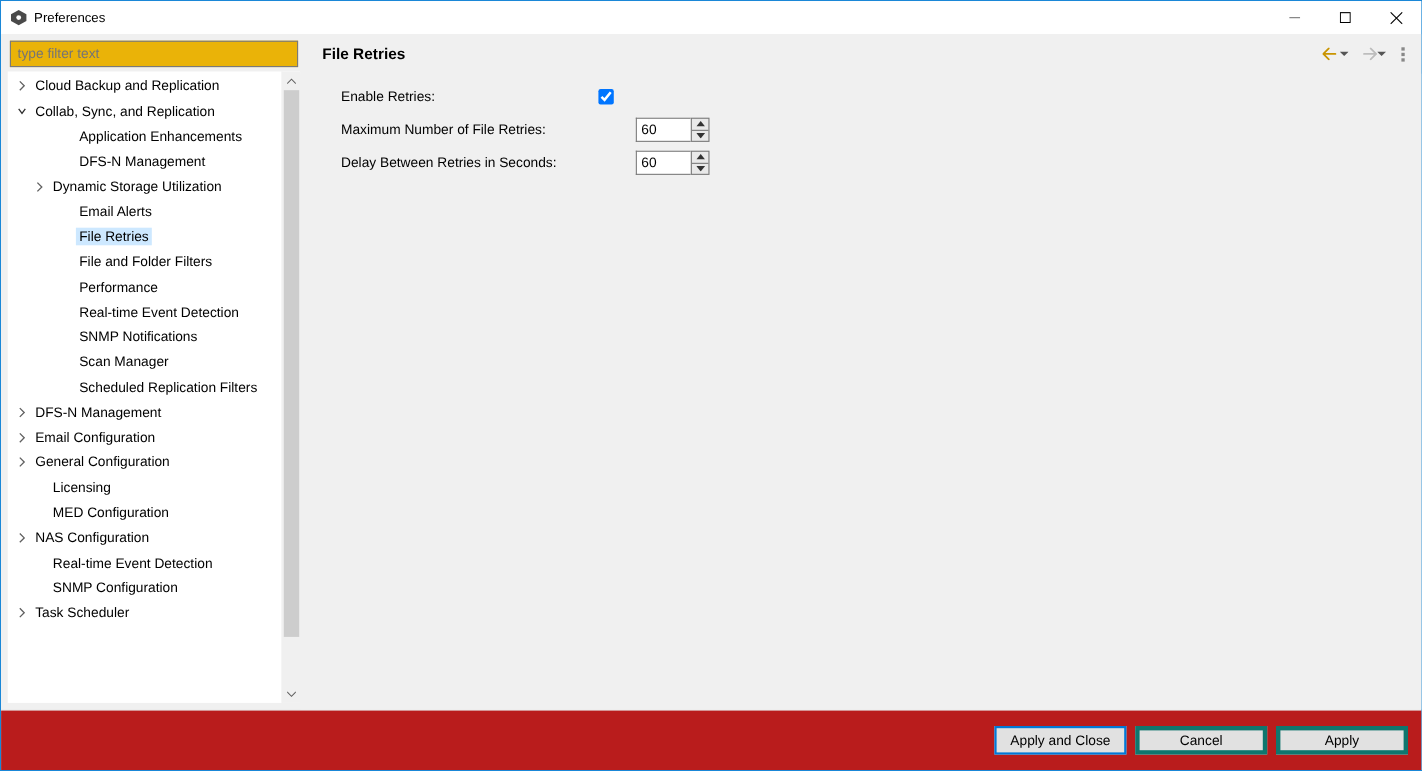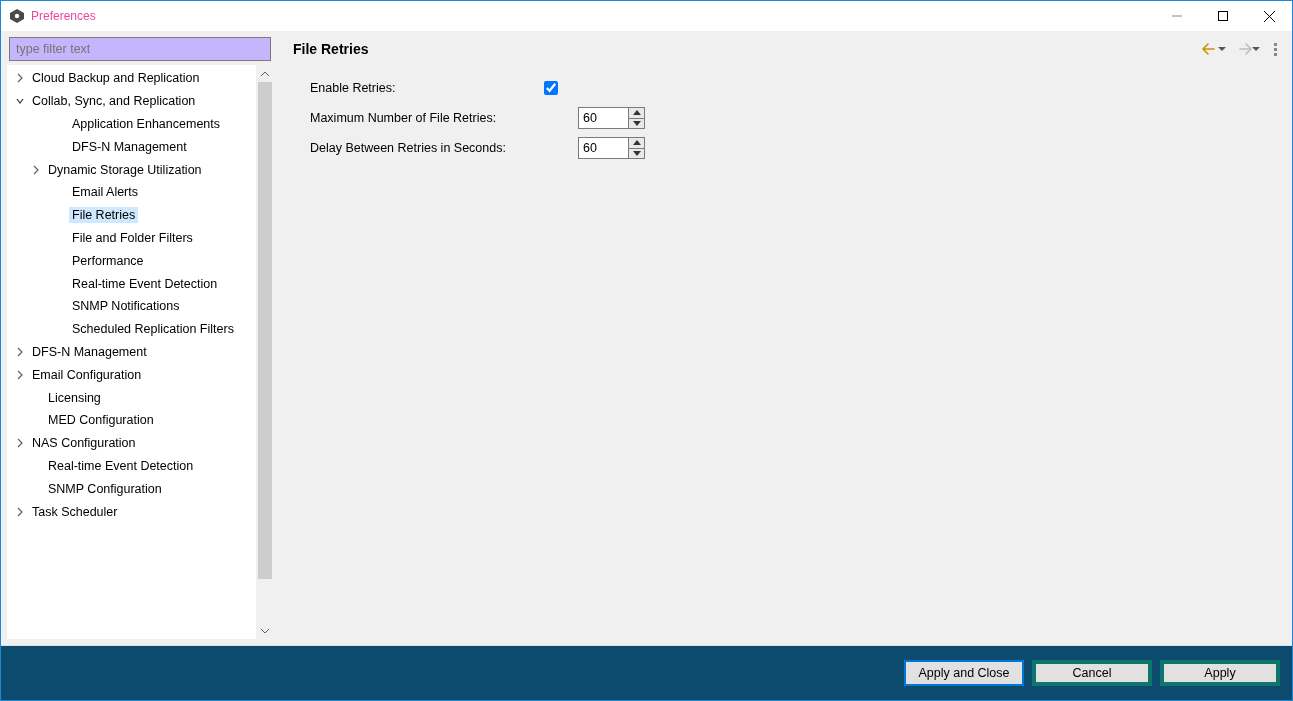--- a/index.html
+++ b/index.html
@@ -1,30 +1,30 @@
 <!DOCTYPE html>
 <html><head>
 <meta charset="utf-8">
 <style>
   * { box-sizing: border-box; }
   html, body { margin:0; padding:0; height:100%; font-family: "Segoe UI", Tahoma, Arial, sans-serif; font-size:12.5px; color:#000; }
   .window { width:1293px; height:701px; border:1px solid #1a87d7; background:#fff; display:flex; flex-direction:column; }
   
   .titlebar { height:30px; display:flex; align-items:center; padding:0 0 0 8px; background:#fff; flex:0 0 auto; }
   .titlebar .app-icon { width:16px; height:16px; margin-right:6px; display:inline-flex; align-items:center; justify-content:center; }
-  .titlebar .title { font-size:12px; color:#ec4899; }
+  .titlebar .title { font-size:12px; color:#000000; }
   .titlebar .spacer { flex:1; }
   .titlebar .win-btn { width:46px; height:30px; display:flex; align-items:center; justify-content:center; }
   .titlebar .win-btn svg { display:block; }
   
   .outer { flex:1; display:flex; flex-direction:column; background:#f0f0f0; min-height:0; }
   .content-row { flex:1; display:flex; min-height:0; border-bottom:1px solid #e0e0e0; }
   .left-pane { width:272px; flex:0 0 auto; display:flex; flex-direction:column; padding:6px 0 6px 6px; background:#f0f0f0; }
   .filter-wrap { padding:0 2px 4px 2px; }
-  .filter-input { width:100%; height:24px; border:1px solid #7a7a7a; padding:2px 6px; font-size:12.5px; color:#5a5a5a; background:#c4b5fd; }
+  .filter-input { width:100%; height:24px; border:1px solid #7a7a7a; padding:2px 6px; font-size:12.5px; color:#5a5a5a; background:#eab308; }
   .tree-wrap { flex:1; min-height:0; display:flex; background:#fff; border:0; }
   .tree { flex:1; overflow:hidden; padding-top:2px; }
   .tree .row { display:flex; align-items:center; height:22.8px; white-space:nowrap; padding-left:6px;}
   .tree .row .chev { width:14px; display:inline-flex; align-items:center; justify-content:center; margin-right:2px; color:#606060; }
   .tree .row .label { padding:1px 3px; }
   .tree .row.selected .label { background:#cde8ff; }
   .tree .row.indent1 { padding-left:6px; }
   .tree .row.indent2 { padding-left:22px; }
   .tree .row.indent3 { padding-left:46px; }
   .vscroll { width:17px; background:#f0f0f0; display:flex; flex-direction:column; border-left:1px solid #f0f0f0; }
@@ -41,21 +41,21 @@
   .rp-body { flex:1; background:#f0f0f0; padding:6px 16px 16px 20px; }
   .form-row { display:flex; align-items:center; height:30px; }
   .form-row .lbl { width:230px;margin-left:17px; }
   .spinner { display:flex;margin-left:38px; }
   .spinner input { width:50px; height:22px; border:1px solid #7a7a7a; border-right:0; padding:1px 4px; font-size:12.5px; }
   .spinner .btns { display:flex; flex-direction:column; width:17px; border:1px solid #7a7a7a; background:#e9e9e9;}
   .spinner .btns .b { flex:1; display:flex; align-items:center; justify-content:center; }
   .spinner .btns .b + .b { border-top:1px solid #7a7a7a; }
   input[type=checkbox] { width:14px; height:14px; }
   
-  .button-row { flex:0 0 auto; height:54px; display:flex; align-items:center; justify-content:flex-end; padding:0 12px; gap:8px; background:#0c4a6e;}
+  .button-row { flex:0 0 auto; height:54px; display:flex; align-items:center; justify-content:flex-end; padding:0 12px; gap:8px; background:#b91c1c;}
   .btn { min-width:120px; height:26px; border:4px solid #0f766e; background:#e1e1e1; display:flex; align-items:center; justify-content:center; padding:0 12px; font-size:12.5px; }
   .btn.primary { border:2px solid #0078d7; background:#e1e1e1; }
   .menu-dots { width:10px; display:flex; flex-direction:column; gap:2px; align-items:center; margin-left:6px;}
   .menu-dots span { width:3px; height:3px; background:#888; border-radius:0; }
 </style>
 </head>
 <body>
 
 <div class="window">
 
@@ -146,37 +146,49 @@
               <div class="row indent3">
                 <span class="chev"></span>
                 <span class="label">Real-time Event Detection</span>
               </div>
               <div class="row indent3">
                 <span class="chev"></span>
                 <span class="label">SNMP Notifications</span>
               </div>
               <div class="row indent3">
                 <span class="chev"></span>
+                <span class="label">Scan Manager</span>
+              </div>
+              <div class="row indent3">
+                <span class="chev"></span>
                 <span class="label">Scheduled Replication Filters</span>
               </div>
               <div class="row indent1">
                 <span class="chev">
                   <svg width="10" height="10">
                     <polyline points="3,1 7,5 3,9" fill="none" stroke="#606060" stroke-width="1.2"></polyline>
                   </svg>
                 </span>
                 <span class="label">DFS-N Management</span>
               </div>
               <div class="row indent1">
                 <span class="chev">
                   <svg width="10" height="10">
                     <polyline points="3,1 7,5 3,9" fill="none" stroke="#606060" stroke-width="1.2"></polyline>
                   </svg>
                 </span>
                 <span class="label">Email Configuration</span>
+              </div>
+              <div class="row indent1">
+                <span class="chev">
+                  <svg width="10" height="10">
+                    <polyline points="3,1 7,5 3,9" fill="none" stroke="#606060" stroke-width="1.2"></polyline>
+                  </svg>
+                </span>
+                <span class="label">General Configuration</span>
               </div>
               <div class="row indent2">
                 <span class="chev"></span>
                 <span class="label">Licensing</span>
               </div>
               <div class="row indent2">
                 <span class="chev"></span>
                 <span class="label">MED Configuration</span>
               </div>
               <div class="row indent1">

